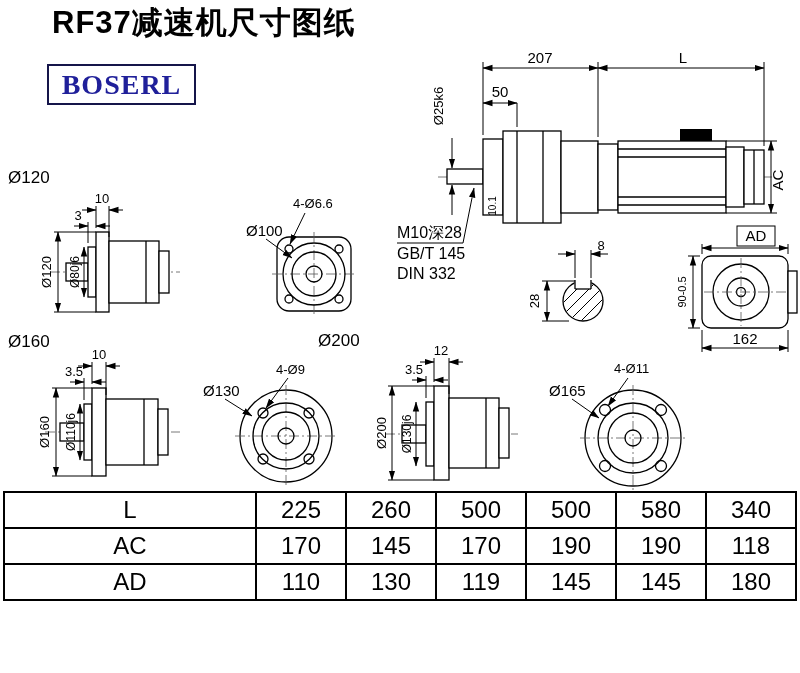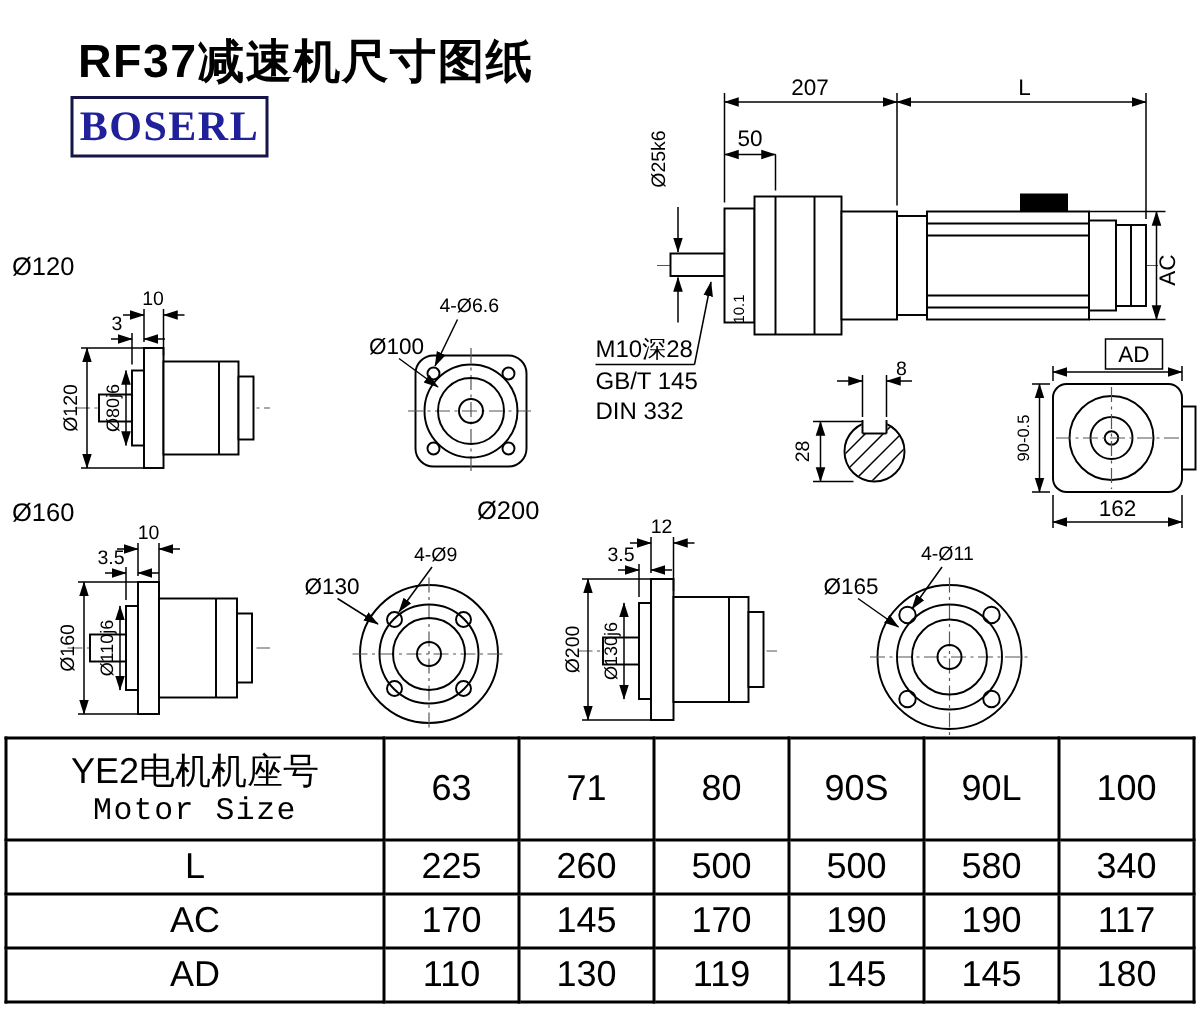--- a/index.html
+++ b/index.html
@@ -1,22 +1,22 @@
 <!DOCTYPE html>
 <html><head>
 <meta charset="utf-8">
 <style>
   * { box-sizing: border-box; }
   html,body { margin:0; padding:0; }
   body {
     width:800px; height:673px; background:#ffffff; position:relative;
     font-family:"Liberation Sans", sans-serif; color:#000; overflow:hidden;
   }
-  .page-title { position:absolute; left:52px; top:20px; font-size:31px; font-weight:bold; letter-spacing:1px; }
-  .logo-box { position:absolute; left:47px; top:64px; width:132px; height:41px; border:2px solid #15154a;
+  .page-title { position:absolute; left:52px; top:2px; font-size:31px; font-weight:bold; letter-spacing:1px; }
+  .logo-box { position:absolute; left:47px; top:64px; width:149px; height:41px; border:2px solid #15154a;
               display:flex; align-items:center; justify-content:center; background:#fff; }
   .logo-text { font-family:"Liberation Serif", serif; font-weight:bold; font-size:28px; color:#20209a; letter-spacing:1px; }
   svg.drawing { position:absolute; left:0; top:0; }
   svg.drawing text { fill:#000; font-family:"Liberation Sans", sans-serif; }
   .ol { fill:#fff; stroke:#000; stroke-width:1.3; }
   .ln { stroke:#000; stroke-width:1.3; fill:none; }
   .dim { stroke:#000; stroke-width:1; fill:none; }
   .cl { stroke:#555; stroke-width:0.8; fill:none; stroke-dasharray:10 3 2 3; }
   .dt { font-size:15px; }
   .dts { font-size:13px; }
@@ -284,49 +284,37 @@
   <colgroup>
     <col style="width:252px">
     <col>
       <col>
       <col>
       <col>
       <col>
       <col>
   </colgroup>
   <tbody>
-      <tr class="hrow">
-    <td>
-      <div class="hdr-cn">YE2电机机座号</div>
-      <div class="hdr-en">Motor Size</div>
-    </td>
-    <td>63</td>
-    <td>71</td>
-    <td>80</td>
-    <td>90S</td>
-    <td>90L</td>
-    <td>100</td>
-  </tr>
   <tr class="drow">
     <td>L</td>
     <td>225</td>
     <td>260</td>
     <td>500</td>
     <td>500</td>
     <td>580</td>
     <td>340</td>
   </tr>
   <tr class="drow">
     <td>AC</td>
     <td>170</td>
     <td>145</td>
     <td>170</td>
     <td>190</td>
     <td>190</td>
-    <td>117</td>
+    <td>118</td>
   </tr>
   <tr class="drow">
     <td>AD</td>
     <td>110</td>
     <td>130</td>
     <td>119</td>
     <td>145</td>
     <td>145</td>
     <td>180</td>
   </tr>

